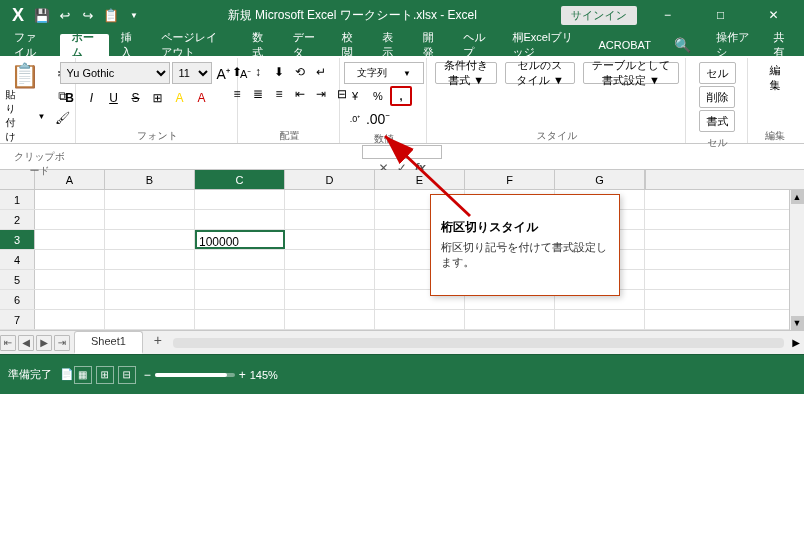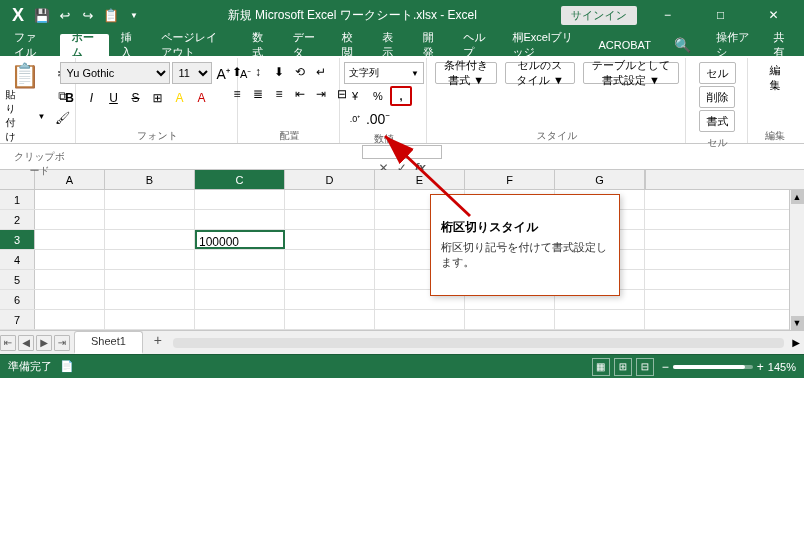--- a/index.html
+++ b/index.html
@@ -113,21 +113,21 @@
     .font-btn.italic { font-style: italic; }
     .font-btn.underline { text-decoration: underline; }
 
     
     .align-group { min-width: 100px; }
     .align-row { display: flex; gap: 1px; }
 
     
     .number-group { min-width: 85px; }
     .num-format-dropdown {
-      width: 80px; height: 22px; border: 1px solid #bbb; font-size: 10px; cursor: pointer; display: flex; align-items: center; justify-content: space-between; padding: 0 4px;
+      width: 80px; height: 22px; border: 1px solid #bbb; font-size: 10px; cursor: pointer; display: flex; align-items: center; justify-content: space-between; padding: 0 12px;
     }
     .num-row2 { display: flex; gap: 1px; margin-top: 2px; }
     .num-btn {
       width: 22px; height: 20px; border: 1px solid transparent; border-radius: 2px; cursor: pointer; display: flex; align-items: center; justify-content: center; font-size: 11px;
     }
     .num-btn.highlighted {
       border: 2px solid #cc0000;
       background: #fff;
     }
 
@@ -201,30 +201,29 @@
       overflow: hidden;
       white-space: nowrap;
     }
     .cell.active {
       border: 2px solid #217346;
       background: #fff;
     }
 
     
     .statusbar {
-      height: 24px;
+      height: 40px;
       background: #217346;
       border-top: 1px solid #1a5c38;
       display: flex;
       align-items: center;
-      justify-content: space-between;
+      justify-content: flex-start;
       padding: 0 8px;
       color: white;
       font-size: 11px;
-      gap: 17px;
     }
     .statusbar-left { display: flex; align-items: center; gap: 8px; }
     .statusbar-right { display: flex; align-items: center; gap: 8px; }
     .zoom-controls { display: flex; align-items: center; gap: 4px; }
     .zoom-slider { width: 80px; height: 4px; background: rgba(255,255,255,0.4); border-radius: 2px; cursor: pointer; }
     .zoom-slider-fill { width: 90%; height: 100%; background: white; border-radius: 2px; }
     .sheet-tab {
       padding: 3px 16px;
       font-size: 11px;
       border: 1px solid #c8c8c8;

